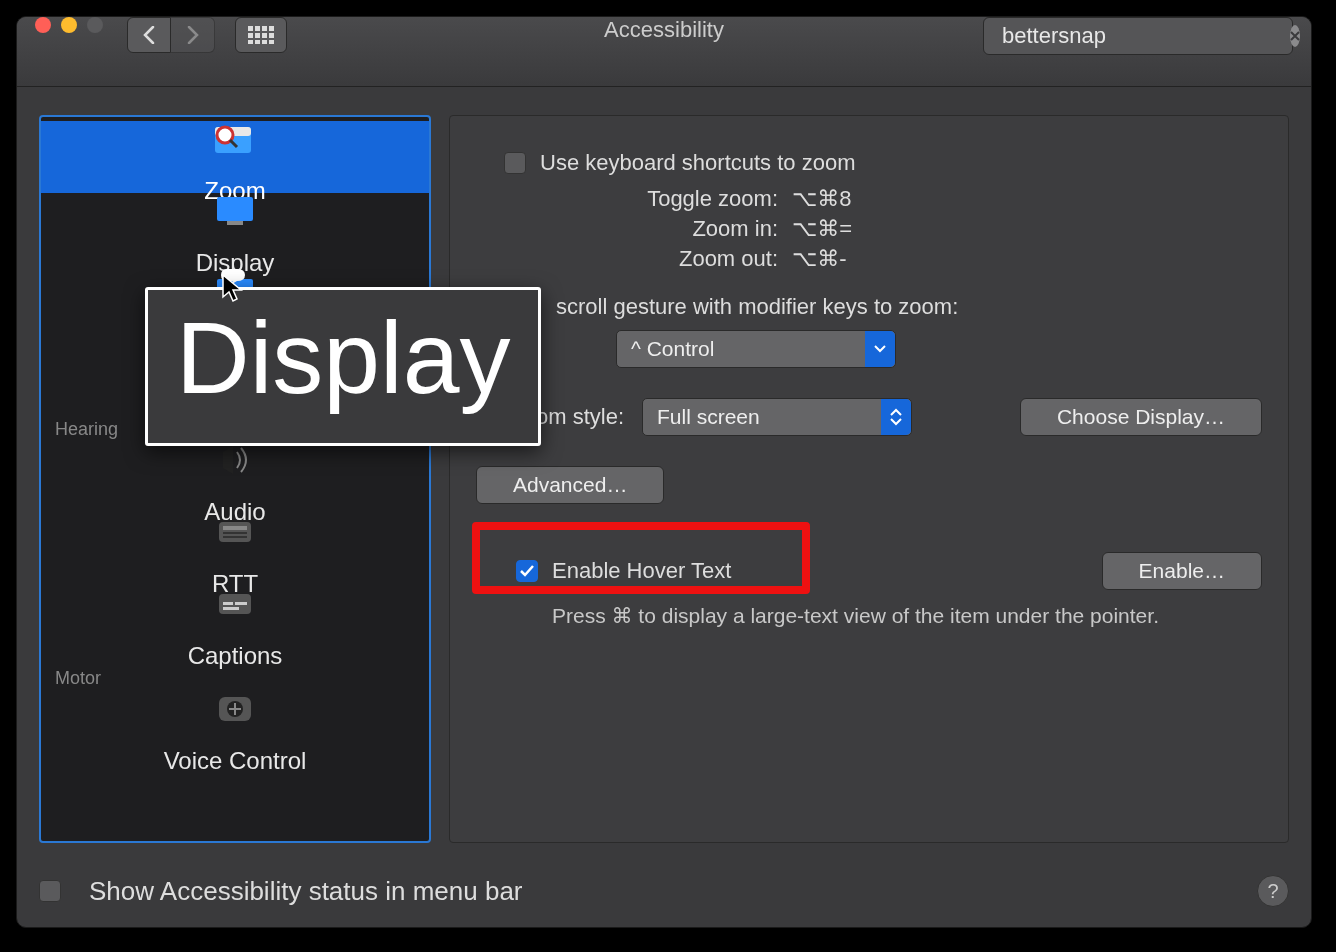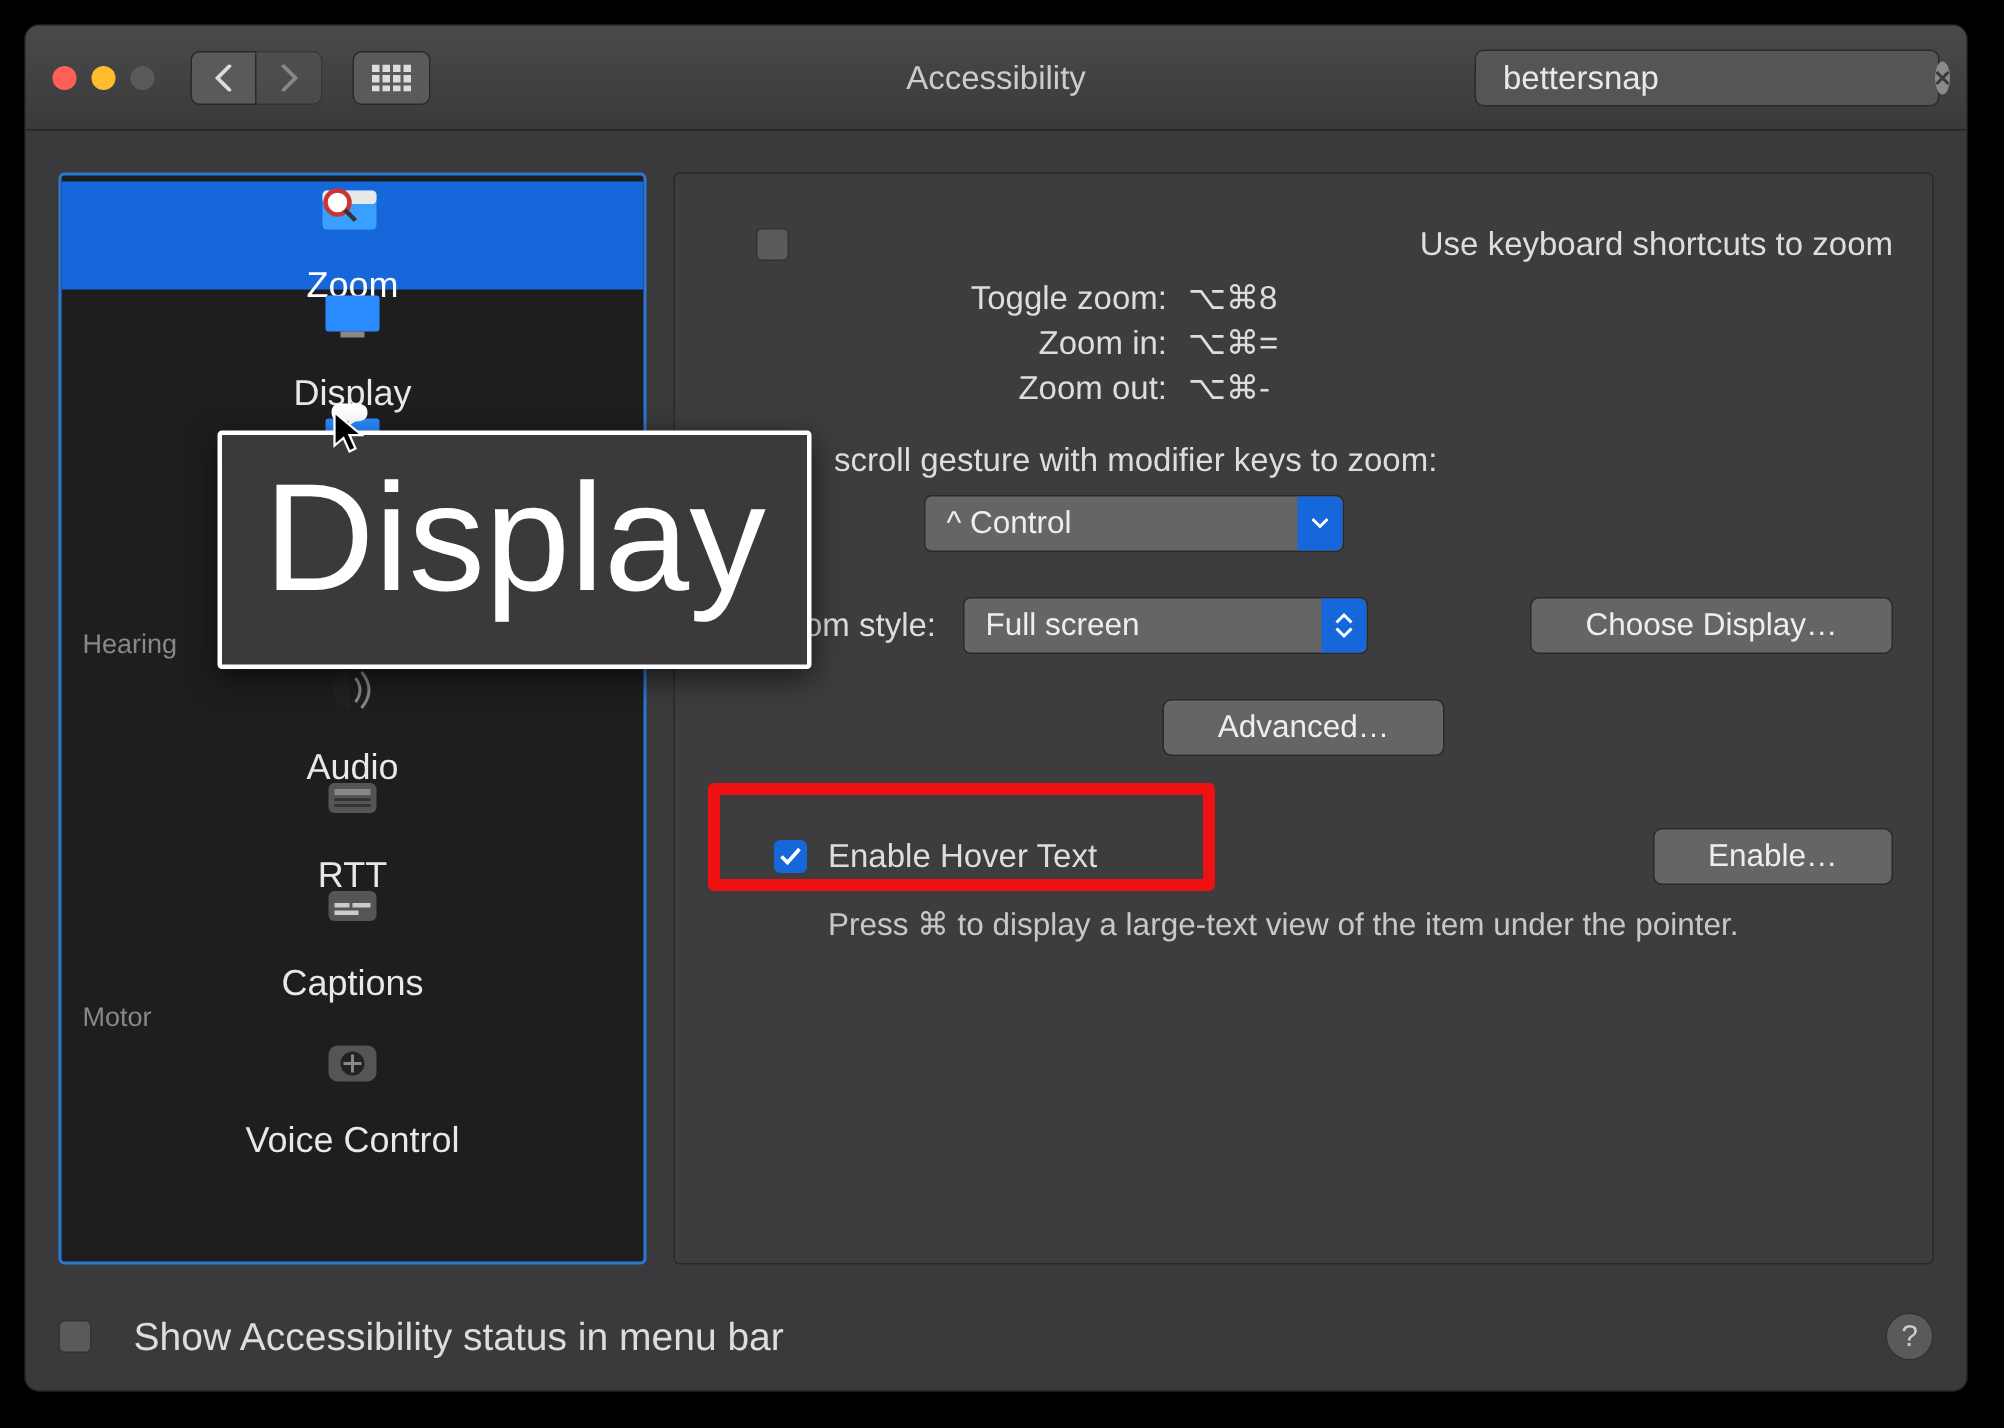--- a/index.html
+++ b/index.html
@@ -19,22 +19,22 @@
     background: #3a3a3c;
     border-radius: 10px;
     border: 1px solid #1a1a1a;
     overflow: hidden;
   }
   
   .titlebar {
     height: 70px;
     background: linear-gradient(#4a4a4c, #3a3a3c);
     display: flex;
-    align-items: center;
-    padding: 16px 18px;
+    align-items: flex-start;
+    padding: 0 18px;
     border-bottom: 1px solid #222;
     position: relative;
   }
   .traffic { display: flex; gap: 10px; }
   .dot { width: 16px; height: 16px; border-radius: 50%; }
   .dot.red { background: #ff5f57; }
   .dot.yellow { background: #febc2e; }
   .dot.gray { background: #5a5a5c; }
   .nav-buttons { display:flex; margin-left: 24px; }
   .nav-btn {
@@ -99,21 +99,21 @@
 
   .content {
     flex:1; height:100%;
     background: #3d3d3f;
     border:1px solid #2a2a2a; border-radius:4px;
     padding: 34px 26px 26px 26px;
     position:relative;
     color:#ddd;
     font-size:22px;
   }
-  .row { display:flex; align-items:center; margin-bottom:10px;justify-content:space-between; }
+  .row { display:flex; align-items:center; margin-bottom:10px; }
   .checkbox {
     width:22px; height:22px; border-radius:4px;
     background:#5a5a5c; border:1px solid #333; margin-right:14px;
     display:flex; align-items:center; justify-content:center;
   }
   .checkbox.checked { background:#1667da; border-color:#1667da; color:#fff; }
   .kv { display:flex; justify-content:flex-end; gap:14px; margin:4px 0; padding-right:380px; }
   .kv .k { color:#ddd; text-align:right; }
   .kv .v { color:#ddd; width:90px; text-align:left; font-family:inherit; }
   .dropdown {
@@ -357,21 +357,21 @@
                 <path d="M1 7 L6 2 L11 7 M1 11 L6 16 L11 11" stroke="#fff" stroke-width="2" fill="none"></path>
               </svg>
           </span>
         </div>
         <div style="flex:1"></div>
         <div class="push-btn" style="min-width:240px; justify-content:center;">
           <span>Choose Display…</span>
         </div>
       </div>
 
-      <div class="row" style="margin-top:30px; justify-content:center;">
+      <div class="row" style="margin-top:30px; justify-content:flex-start;">
         <div class="push-btn">
           <span>Advanced…</span>
         </div>
       </div>
 
       <div class="row" style="margin-top:48px; margin-left:40px;">
         <div class="checkbox checked">
           <svg width="14" height="12" viewBox="0 0 14 12">
               <path d="M1 6 L5 10 L13 1" stroke="#fff" stroke-width="2.5" fill="none"></path>
             </svg>

